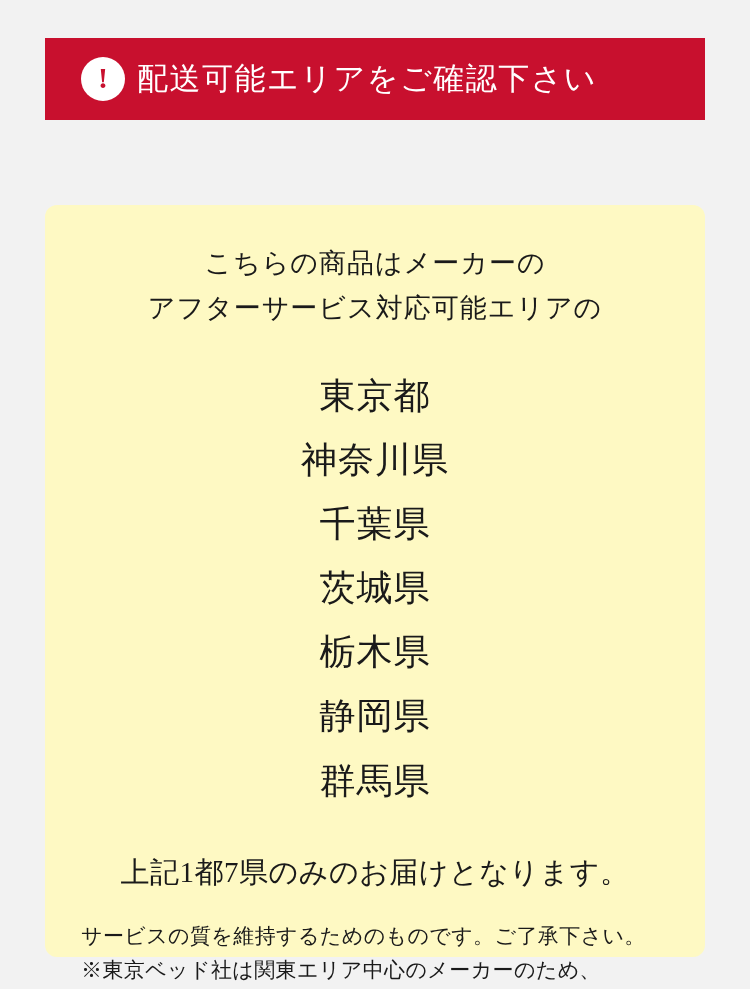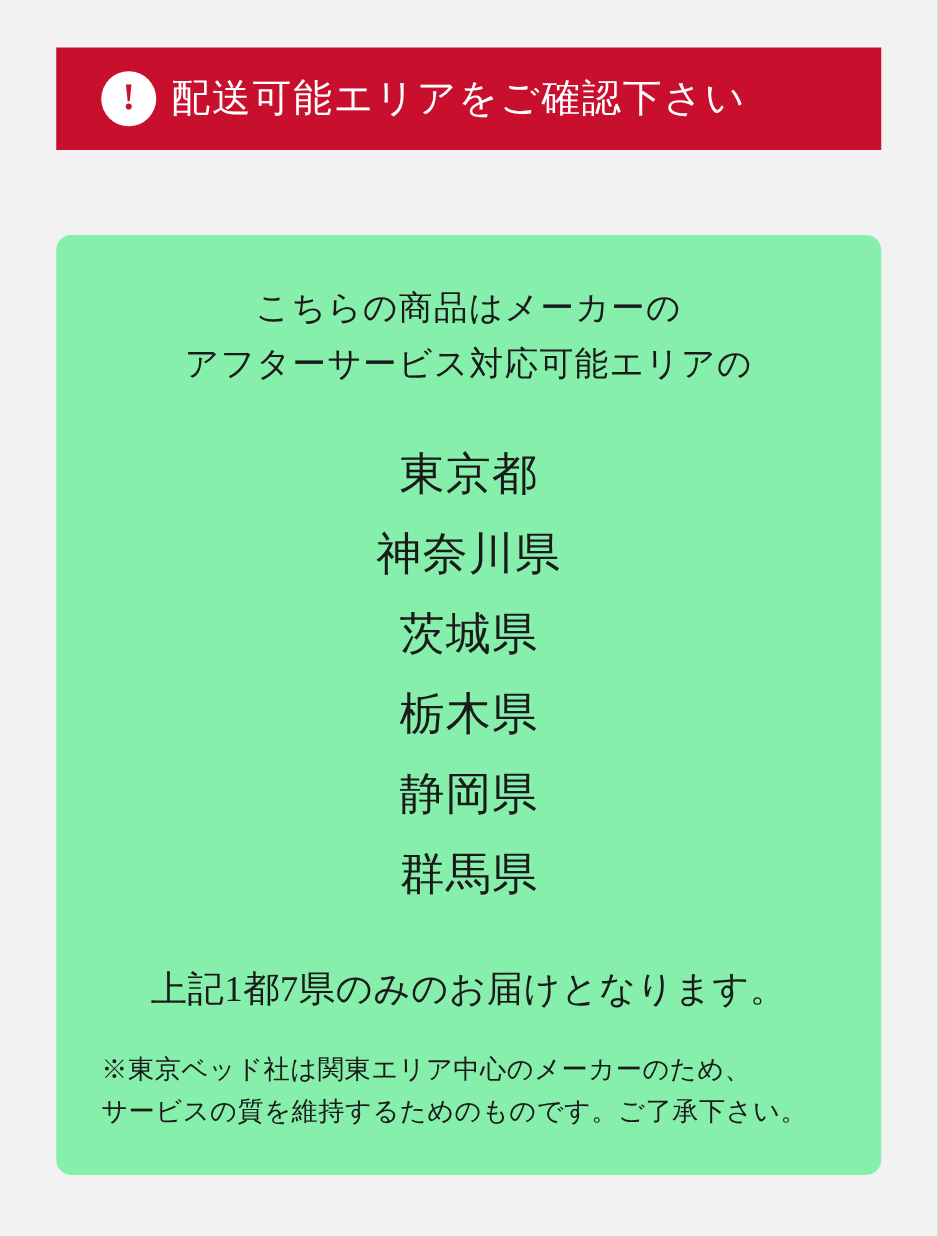--- a/index.html
+++ b/index.html
@@ -57,24 +57,24 @@
     font-size: 31px;
     letter-spacing: 1.5px;
     font-weight: normal;
     white-space: nowrap;
   }
 
   
   .card {
     position: absolute;
     left: 45px;
-    top: 188px;
+    top: 205px;
     width: 660px;
     height: 752px;
-    background: #86efac;
+    background: #fef9c3;
     border-radius: 12px;
     box-sizing: border-box;
     padding: 28px 30px 24px 30px;
     text-align: center;
   }
   .intro {
     font-size: 27px;
     line-height: 1.65;
     letter-spacing: 1px;
     margin: 8px 0 0 0;
@@ -119,27 +119,28 @@
   <div class="card">
 
     <div class="intro">
       <div>こちらの商品はメーカーの</div>
       <div>アフターサービス対応可能エリアの</div>
     </div>
 
     <div class="areas">
       <div class="area-item">東京都</div>
       <div class="area-item">神奈川県</div>
+      <div class="area-item">千葉県</div>
       <div class="area-item">茨城県</div>
       <div class="area-item">栃木県</div>
       <div class="area-item">静岡県</div>
       <div class="area-item">群馬県</div>
     </div>
 
     <div class="summary">上記1都7県のみのお届けとなります。</div>
 
     <div class="note">
+      <div>サービスの質を維持するためのものです。ご了承下さい。</div>
       <div>※東京ベッド社は関東エリア中心のメーカーのため、</div>
-      <div>サービスの質を維持するためのものです。ご了承下さい。</div>
     </div>
 
   </div>
 </div>
 
 </body></html>

